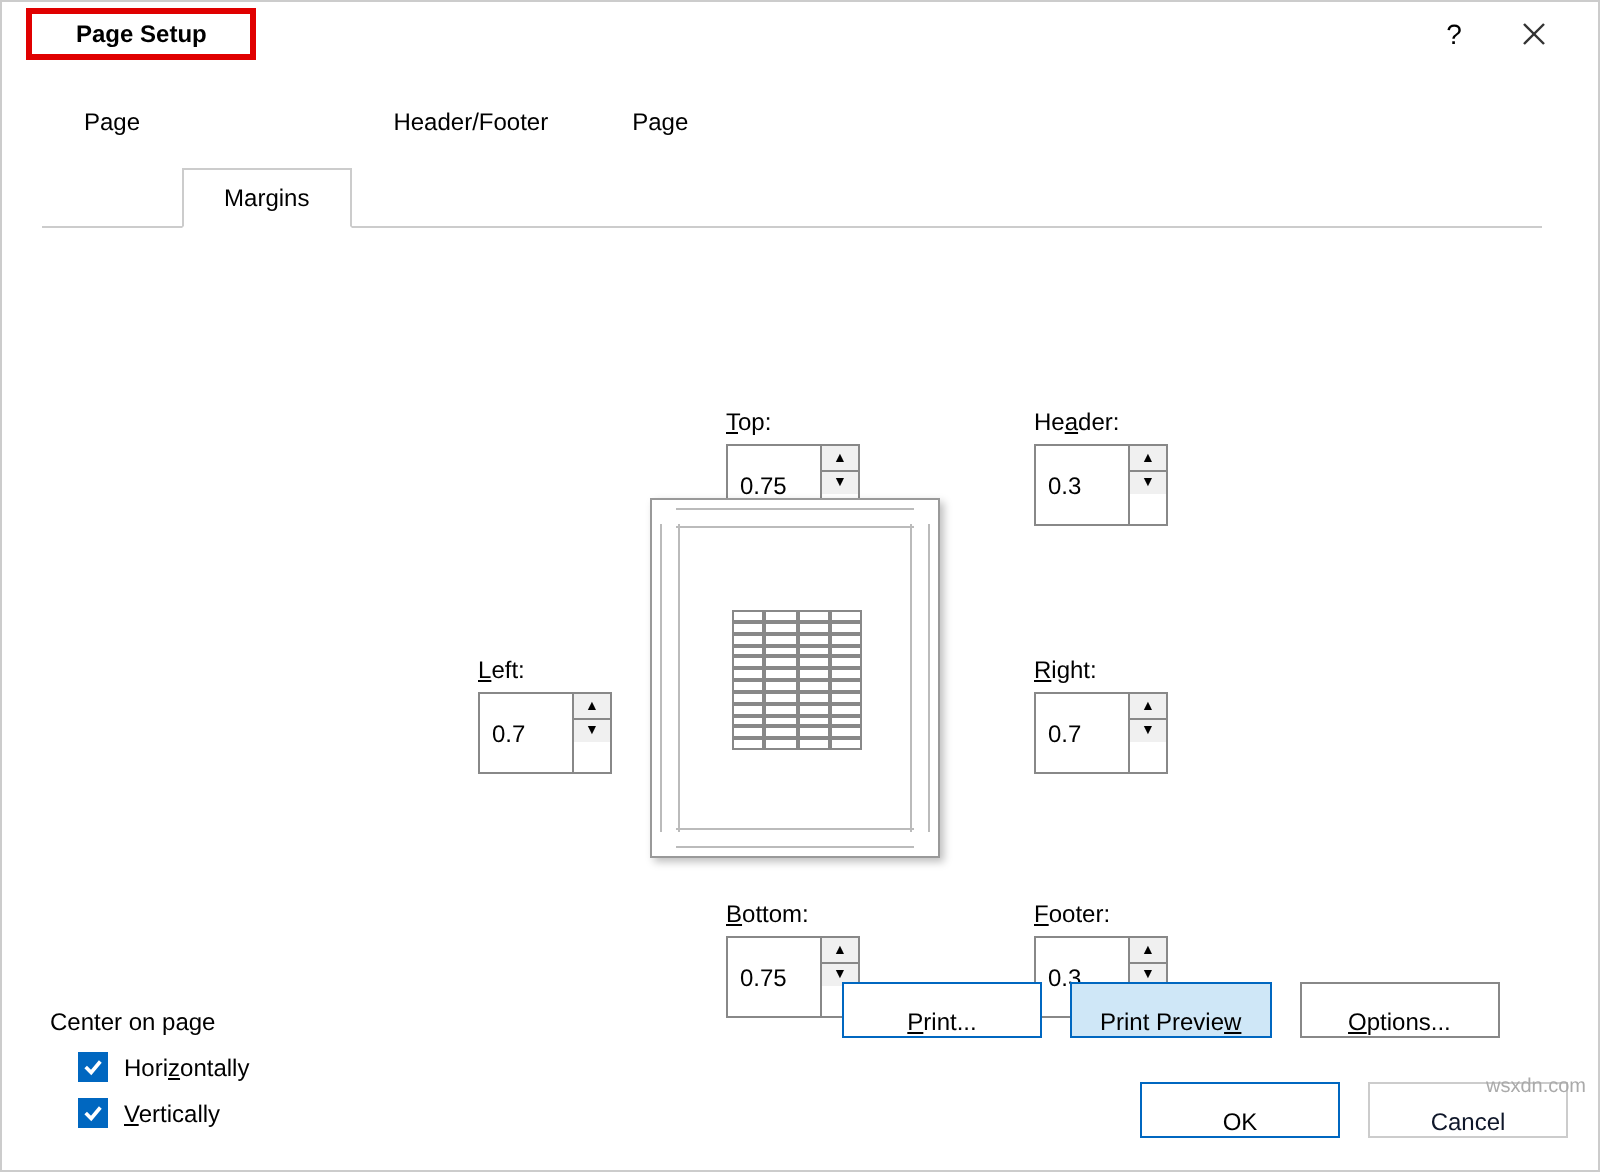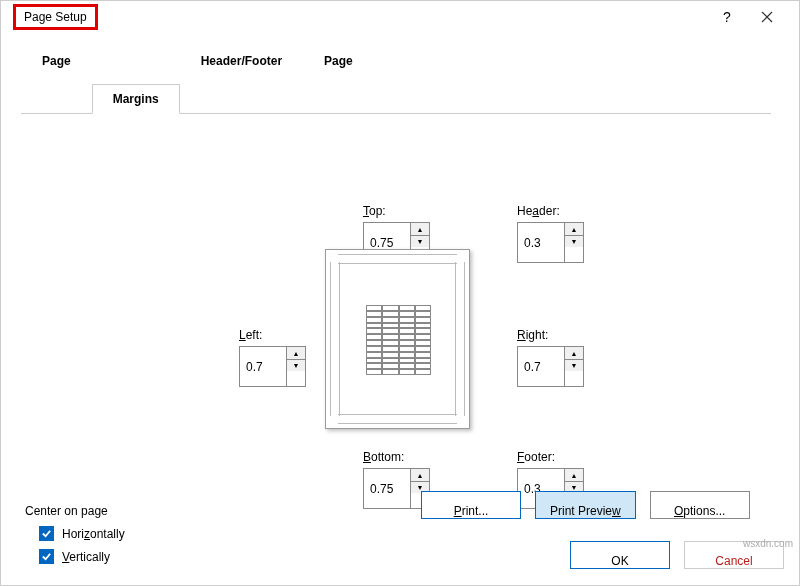--- a/index.html
+++ b/index.html
@@ -1,28 +1,28 @@
 <!DOCTYPE html>
 <html><head>
 <meta charset="utf-8">
 <style>
 * { box-sizing: border-box; font-family: "Segoe UI", Tahoma, sans-serif; font-size: 12px; }
 body { margin: 0; background: #fff; width: 800px; height: 586px; position: relative; }
 
 .dialog { width: 800px; height: 586px; border: 1px solid #ccc; background: #fff; position: relative; }
 
 .titlebar { height: 32px; display: flex; align-items: center; padding: 0 12px; }
-.titlebar-title { flex: 0 0 auto; padding: 3px 8px; }
+.titlebar-title { flex: 0 0 auto; padding: 3px 22px; font-weight: bold; }
 .titlebar-spacer { flex: 1; }
 .titlebar-btn { width: 40px; height: 32px; display: flex; align-items: center; justify-content: center; font-size: 14px; cursor: pointer; }
 .help-btn { font-size: 14px; }
 
 .hl-red { border: 3px solid #e00000; }
 
-.tabs { display: flex; margin: 12px 0 0 20px; border-bottom: 1px solid #ccc; width: 750px; font-weight: bold; }
+.tabs { display: flex; margin: 12px 0 0 20px; border-bottom: 1px solid #ccc; width: 750px; }
 .tab { padding: 7px 20px; border: 1px solid transparent; cursor: pointer; position: relative; bottom: -1px; }
 .tab.active { border: 1px solid #ccc; border-bottom: 1px solid #fff; background: #fff; margin-top: 38px; }
 
 .content { position: relative; height: 470px; }
 
 .lbl { position: absolute; }
 .lbl u { text-decoration: underline; }
 
 .spinner { position: absolute; display: flex; }
 .spinner input { width: 48px; height: 41px; border: 1px solid #888; padding: 0 6px; }
@@ -43,21 +43,21 @@
 
 .center-section { position: absolute; left: 24px; top: 390px; }
 .check-row { display: flex; align-items: center; margin-top: 8px; }
 .checkbox { width: 15px; height: 15px; background: #0067c0; display: flex; align-items: center; justify-content: center; margin-right: 8px; margin-left: 14px; cursor: pointer; }
 .checkbox svg { width: 11px; height: 11px; }
 
 .btnrow1 { position: absolute; left: 420px; top: 490px; display: flex; gap: 14px; }
 .btnrow2 { position: absolute; left: 545px; top: 540px; display: flex; gap: 14px; padding-left: 24px; }
 .btn { min-width: 100px; height: 28px; border: 1px solid #0067c0; background: #fff; display: flex; align-items: flex-end; justify-content: center; cursor: pointer; padding: 0 14px; }
 .btn.gray { border-color: #888; }
-.btn.dim { border-color: #ccc; color: #b91c1c; }
+.btn.dim { border-color: #ccc; color: #0f172a; }
 .btn.hover { background: #cfe7f7; }
 
 .watermark { position: absolute; right: 6px; bottom: 36px; font-size: 10px; color: #aaa; }
 </style>
 </head>
 <body>
 
 <div class="dialog">
 
   <div class="titlebar">

